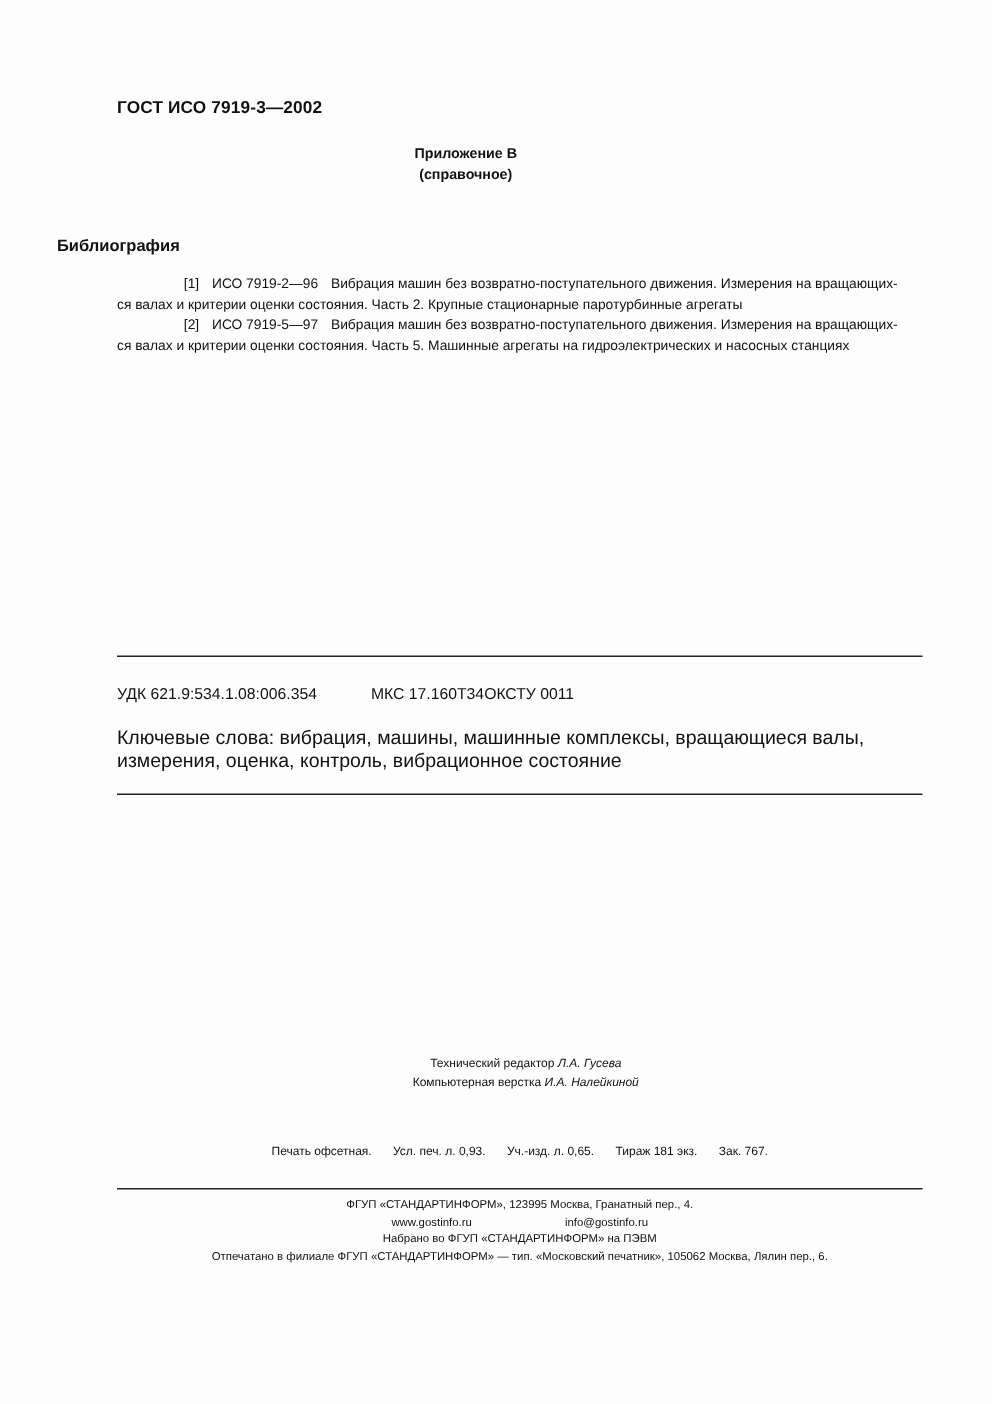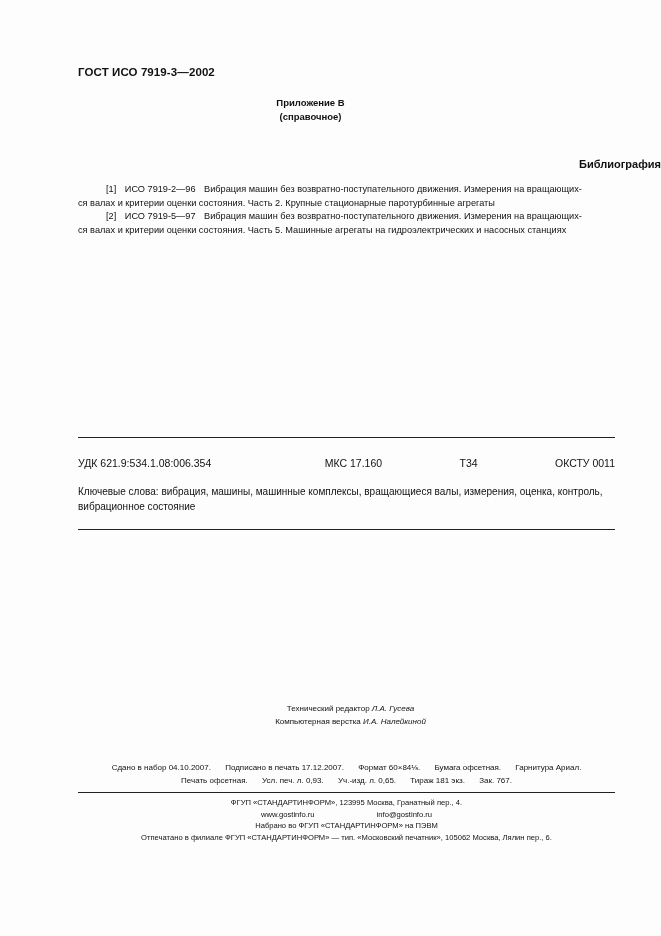--- a/index.html
+++ b/index.html
@@ -17,42 +17,42 @@
     font-size: 11.5px; font-weight: bold; letter-spacing: 0.1px;
   }
   .annex {
     left: 0; width: 583px; top: 96px;
     text-align: center; font-size: 9.5px; font-weight: bold;
     line-height: 14px;
     padding-left: 38px; box-sizing: border-box;
   }
   .biblio-title {
     left: 0; width: 661px; top: 158px;
-    text-align: right; font-size: 11px; font-weight: bold;
+    text-align: left; font-size: 11px; font-weight: bold;
     padding-left: 38px; box-sizing: border-box;
   }
   .refs {
     left: 78px; width: 537px; top: 183px;
     font-size: 9.2px; line-height: 13.5px;
   }
   .ref-line { white-space: nowrap; }
-  .ref-first { padding-left: 28px; }
+  .ref-first { padding-left: 28px; text-align: center; }
   .ref-num { margin-right: 6px; }
   .ref-code { margin-right: 6px; }
   .rule {
     left: 78px; width: 537px; height: 1px; background: #222;
   }
   .codes-row {
     left: 78px; width: 537px; top: 457px;
-    font-size: 10.5px; display: flex; justify-content: space-between;
+    font-size: 10.5px; display: flex; 
   }
   .codes-row span:nth-child(2) { margin-left: 36px; }
   .keywords {
     left: 78px; width: 540px; top: 484px;
-    font-size: 10px; line-height: 15px;
+    font-size: 13px; line-height: 15px;
   }
   .credits {
     left: 0; width: 661px; top: 702px;
     text-align: center; font-size: 8px; line-height: 13px;
     padding-left: 40px; box-sizing: border-box;
   }
   .credits i { font-style: italic; }
   .print-info {
     left: 78px; width: 537px; top: 761px;
     text-align: center; font-size: 8px; line-height: 13px;
@@ -112,27 +112,20 @@
   <div>
     <span>Технический редактор</span>&nbsp;<i>Л.А. Гусева</i>
   </div>
   <div>
     <span>Компьютерная верстка</span>&nbsp;<i>И.А. Налейкиной</i>
   </div>
 </div>
 
 <div class="abs print-info">
   <div>
-    <span>Сдано в набор 04.10.2007.</span>
-    <span>Подписано в печать 17.12.2007.</span>
-    <span>Формат 60×84⅛.</span>
-    <span>Бумага офсетная.</span>
-    <span>Гарнитура Ариал.</span>
-  </div>
-  <div>
     <span>Печать офсетная.</span>
     <span>Усл. печ. л. 0,93.</span>
     <span>Уч.-изд. л. 0,65.</span>
     <span>Тираж  181  экз.</span>
     <span>Зак.  767.</span>
   </div>
 </div>
 
 <div class="abs rule" style="top:792px;"></div>
 

